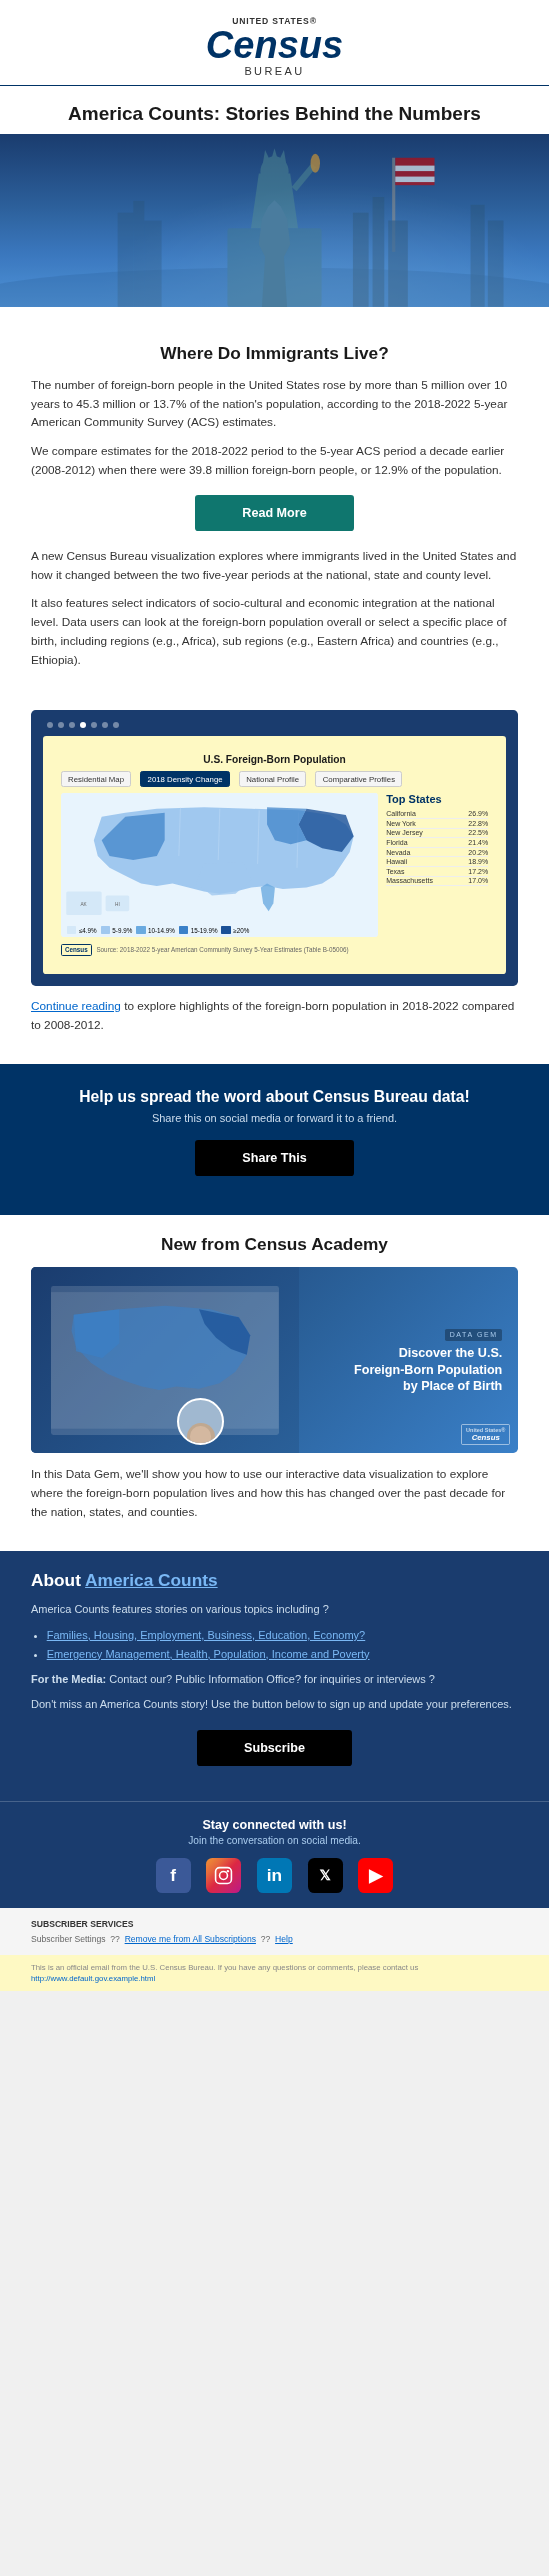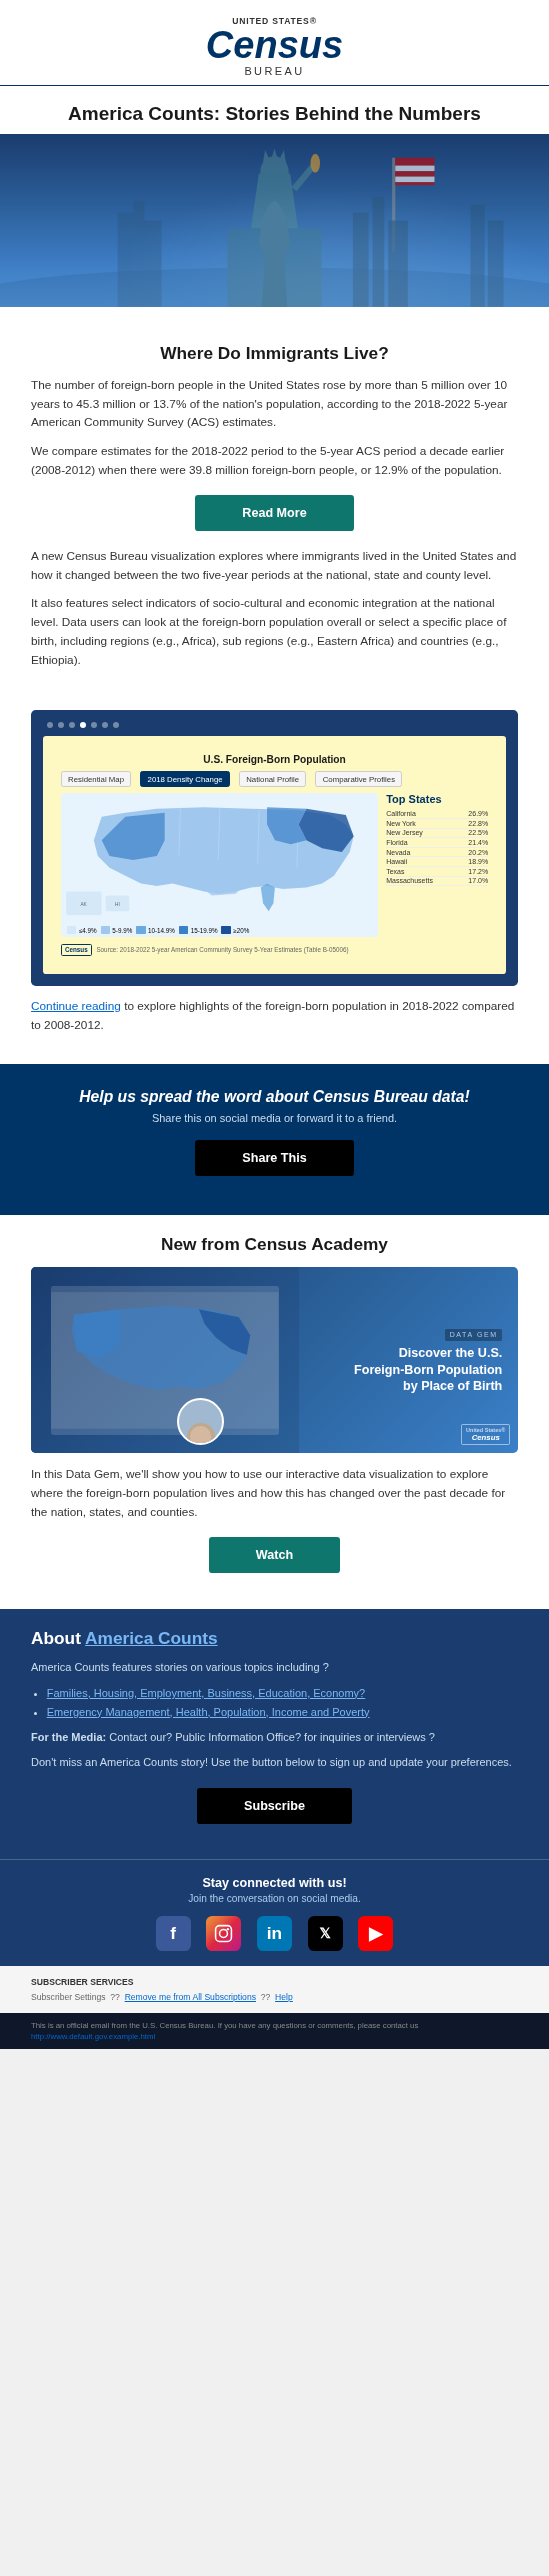--- a/index.html
+++ b/index.html
@@ -232,21 +232,20 @@
     .share-section {
       background: #003366;
       padding: 23.5px 31px;
       text-align: center;
     }
     .share-section h3 {
       color: #ffffff;
       font-size: 15.7px;
       font-weight: bold;
       margin-bottom: 6.3px;
-      font-style: italic;
     }
     .share-section p {
       color: #ccddee;
       font-size: 11px;
       margin-bottom: 15.7px;
     }
     .share-section .btn-primary {
       background: #000;
     }
     
@@ -438,21 +437,21 @@
       text-decoration: underline;
     }
     .subscriber-footer .sub-title {
       font-size: 8.6px;
       font-weight: bold;
       color: #333;
       margin-bottom: 2.4px;
     }
     
     .bottom-disclaimer {
-      background: #0f172a;
+      background: #fef9c3;
       padding: 6.3px 31px;
       font-size: 7.8px;
       color: #888;
       line-height: 1.5;
     }
     .bottom-disclaimer a {
       color: #0066cc;
     }
     
     .color-legend {
@@ -708,23 +707,20 @@
       </div>
 
       <div class="academy-logo">
         <div style="font-size:5.5px;color:rgba(255,255,255,0.7);">United States®</div>
         <div style="font-size:7.8px;font-weight:900;font-style:italic;">Census</div>
       </div>
     </div>
 
     <p>In this Data Gem, we'll show you how to use our interactive data visualization to explore where the foreign-born population lives and how this has changed over the past decade for the nation, states, and counties.</p>
 
-    <div class="btn-container">
-      <button class="btn-primary">Watch</button>
-    </div>
   </div>
 
   <div class="about-section">
     <h2>About <a>America Counts</a></h2>
     <p>America Counts features stories on various topics including ?</p>
     <ul>
       <li>
         <a>Families, Housing, Employment, Business, Education, Economy?</a>
       </li>
       <li>

